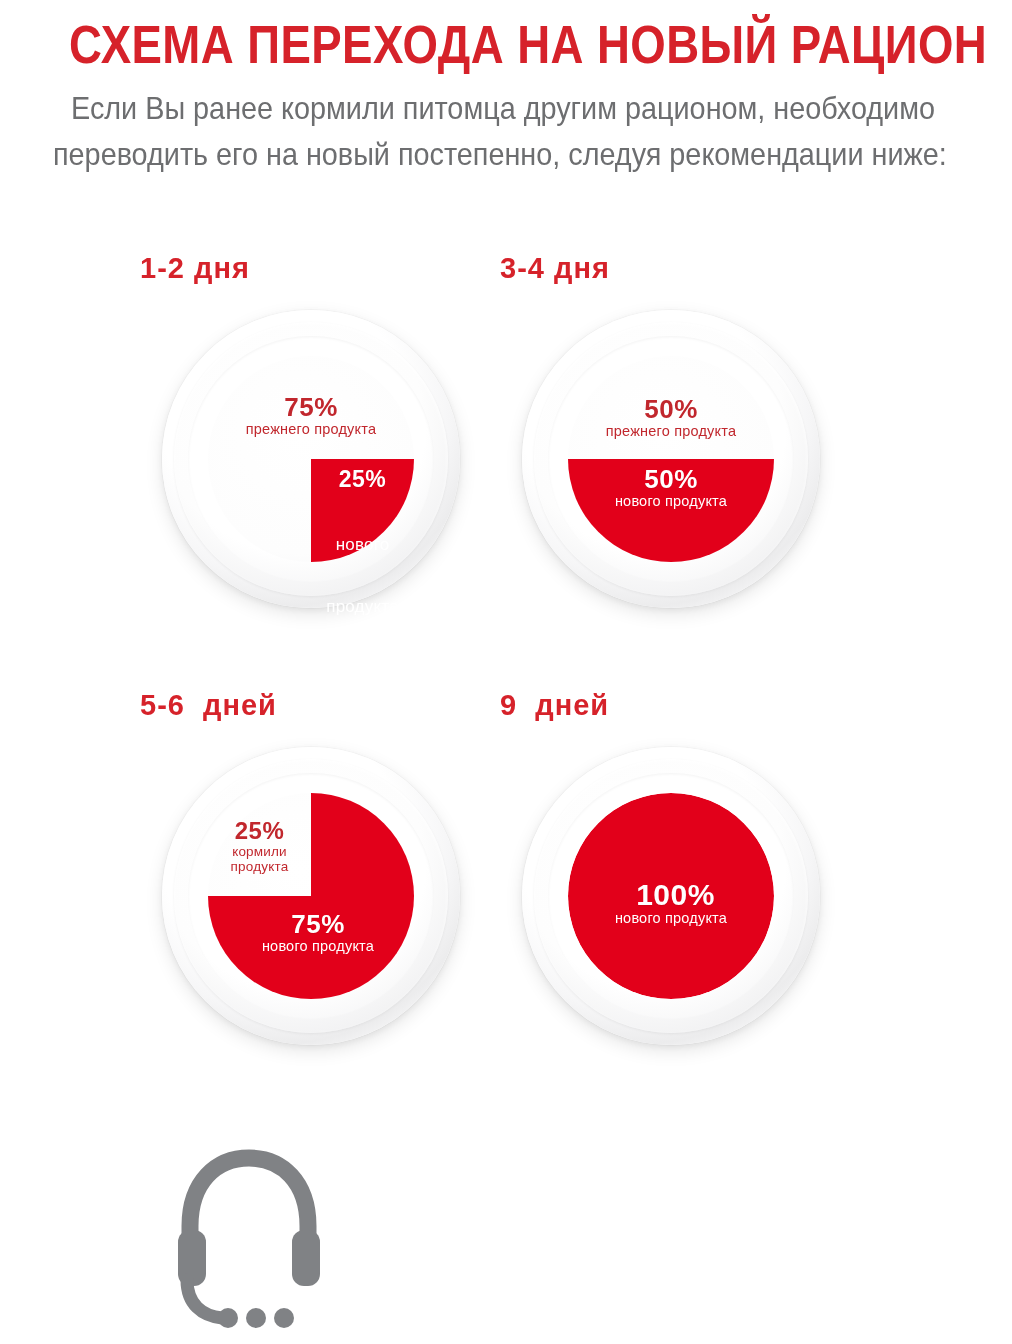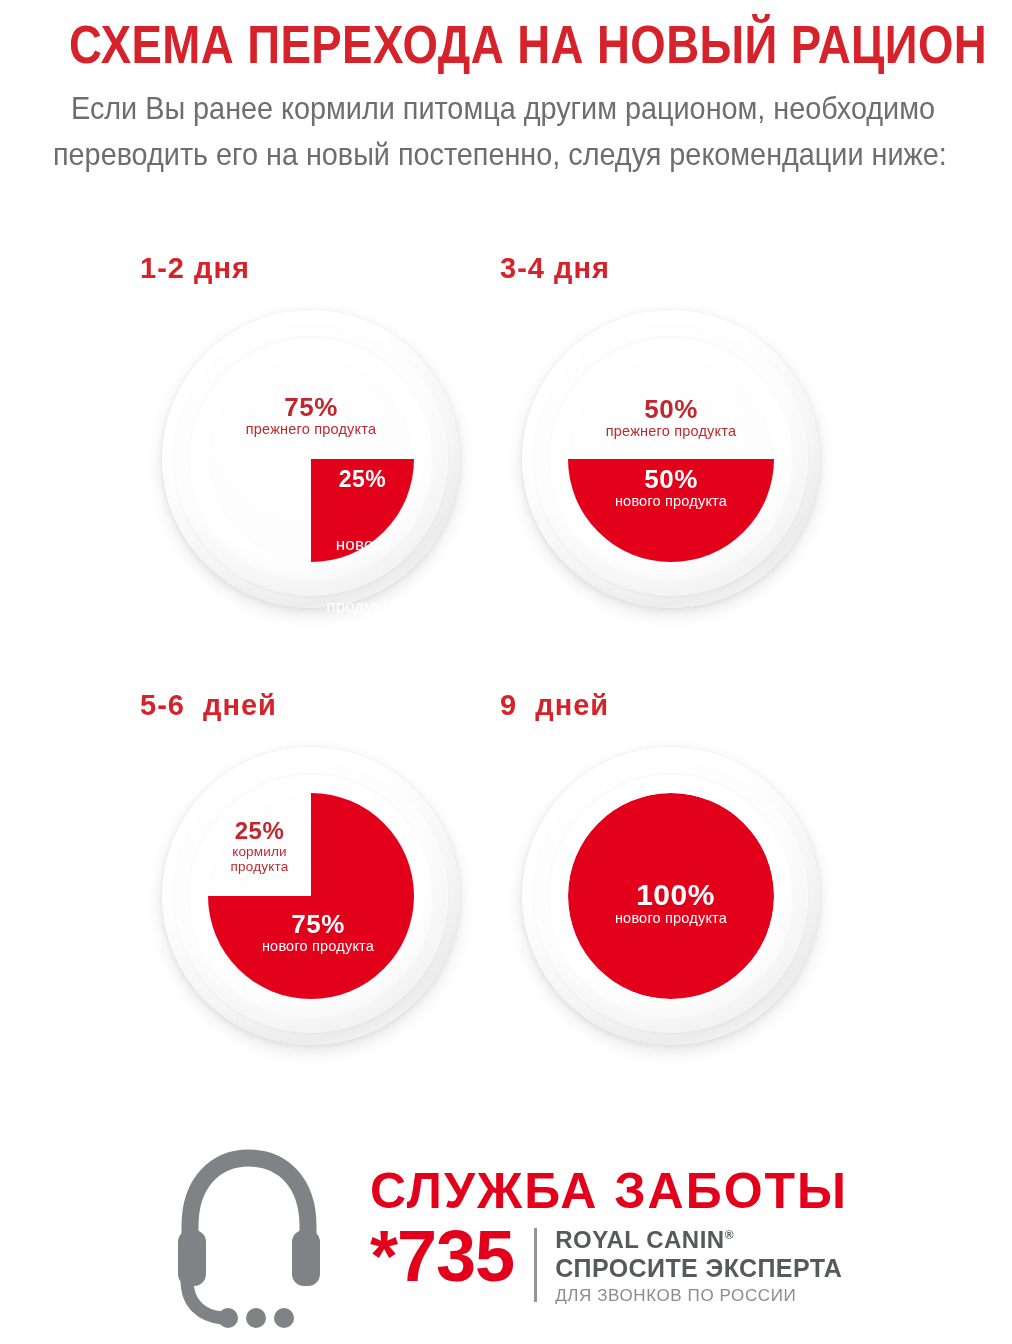--- a/index.html
+++ b/index.html
@@ -400,30 +400,16 @@
         <rect x="124" y="86" width="28" height="56" rx="12" fill="#808285"></rect>
 
         <path d="M19 136 C19 160 34 172 54 174" fill="none" stroke="#808285" stroke-width="13" stroke-linecap="round"></path>
 
         <circle cx="60" cy="174" r="10" fill="#808285"></circle>
         <circle cx="88" cy="174" r="10" fill="#808285"></circle>
         <circle cx="116" cy="174" r="10" fill="#808285"></circle>
       </svg>
     </div>
 
-    <div class="care-block">
-      <div class="care-title">СЛУЖБА ЗАБОТЫ</div>
-      <div class="care-row">
-        <div class="care-number">*735</div>
-        <div class="divider"></div>
-        <div class="care-meta">
-          <div class="meta-brand">
-            <span>ROYAL CANIN</span><sup>®</sup>
-          </div>
-          <div class="meta-ask">СПРОСИТЕ ЭКСПЕРТА</div>
-          <div class="meta-note">ДЛЯ ЗВОНКОВ ПО РОССИИ</div>
-        </div>
-      </div>
-    </div>
 
   </div>
 
 </div>
 
 </body></html>

